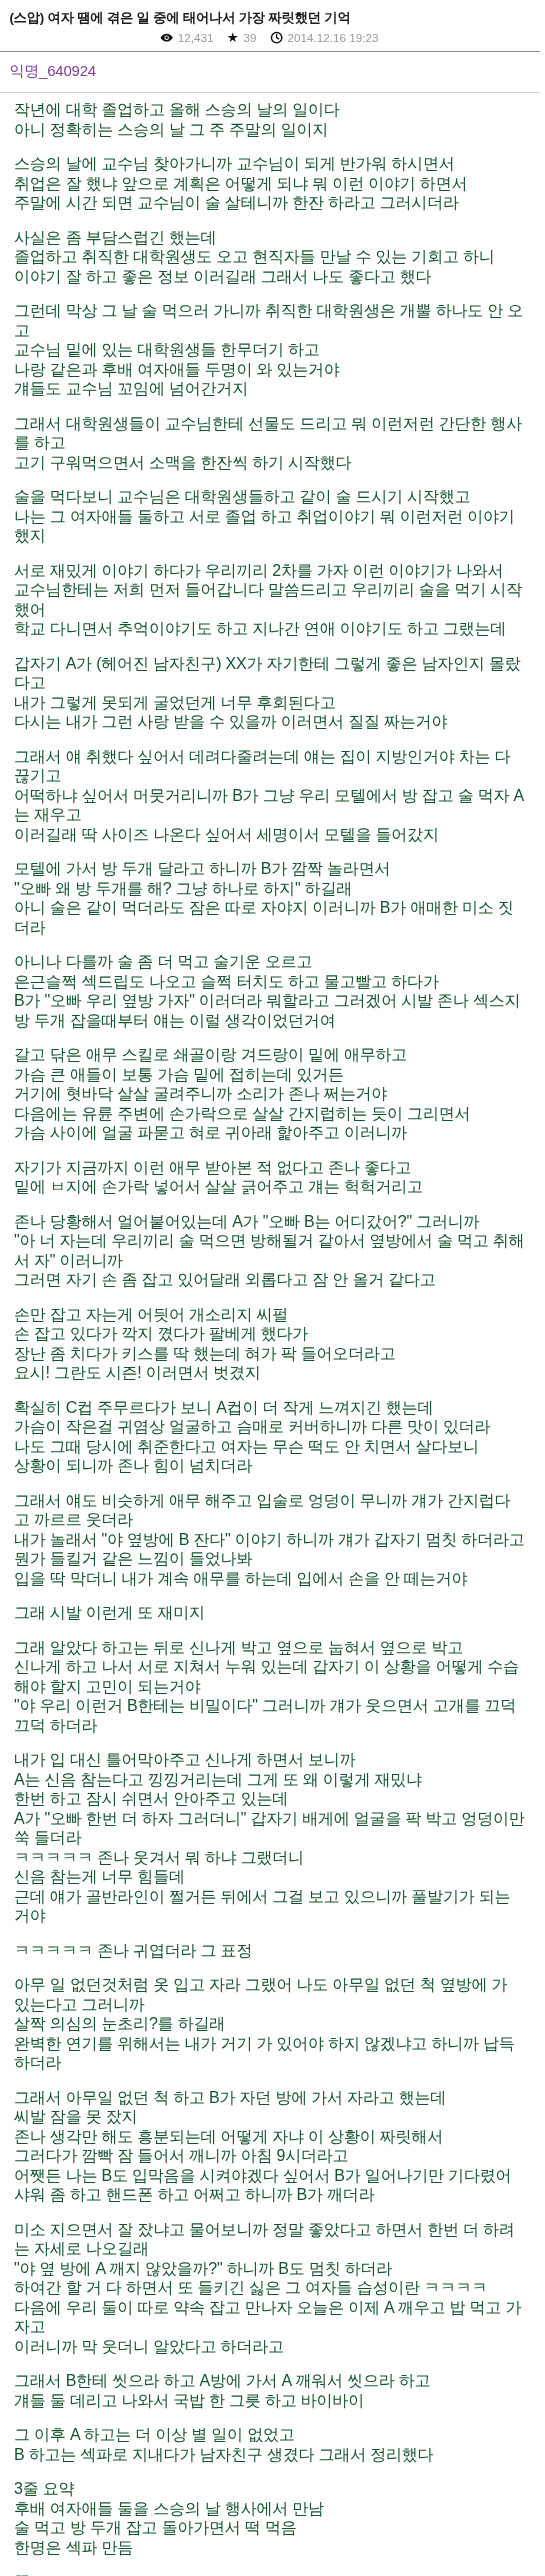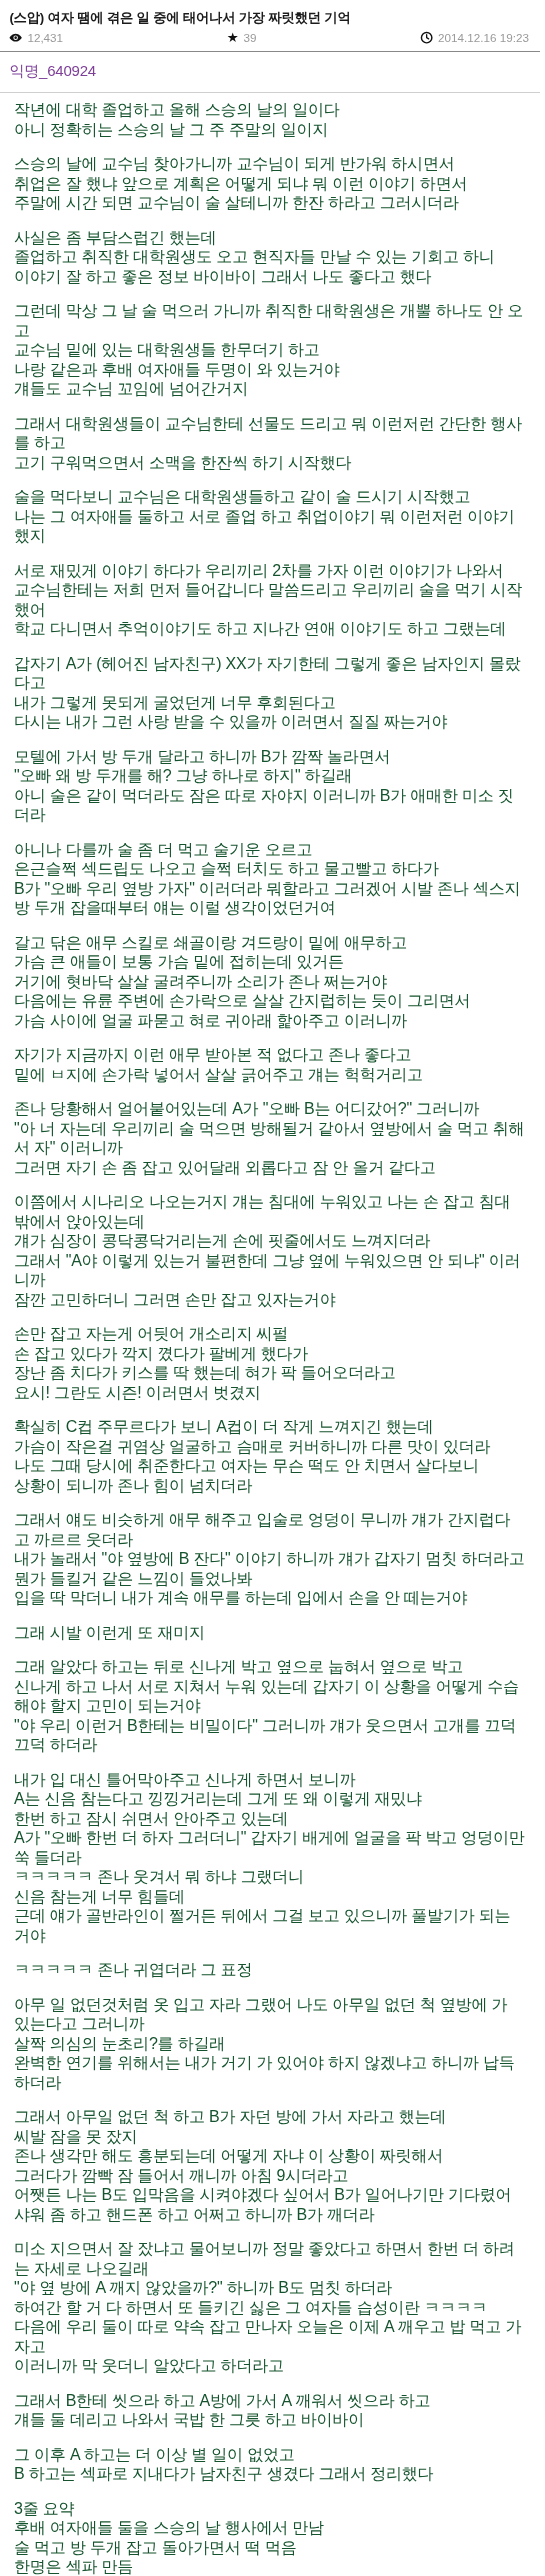--- a/index.html
+++ b/index.html
@@ -15,21 +15,21 @@
   h1.post-title {
     margin: 1.6px 0 4.7px;
     font-size: 13.3px;
     line-height: 17px;
     font-weight: 700;
     color: #1b1b1b;
     letter-spacing: -0.2px;
   }
   .meta-row {
     display: flex;
-    justify-content: space-between;
+    justify-content: center;
     align-items: center;
     gap: 7px;
     font-size: 11.7px;
     color: #9a9a9a;
     padding: 0 1.6px 6.2px 0;
   }
   .meta-item { display: flex; align-items: center; gap: 4.7px; }
   .meta-item + .meta-item { margin-left: 6.2px; }
   .icon { display: inline-flex; align-items: center; }
   .icon svg { width: 13.3px; height: 13.3px; display: block; }
@@ -94,56 +94,55 @@
   <hr class="divider light">
 
   <main class="post-body">
       <p class="para">작년에 대학 졸업하고 올해 스승의 날의 일이다
 아니 정확히는 스승의 날 그 주 주말의 일이지</p>
       <p class="para">스승의 날에 교수님 찾아가니까 교수님이 되게 반가워 하시면서
 취업은 잘 했냐 앞으로 계획은 어떻게 되냐 뭐 이런 이야기 하면서
 주말에 시간 되면 교수님이 술 살테니까 한잔 하라고 그러시더라</p>
       <p class="para">사실은 좀 부담스럽긴 했는데
 졸업하고 취직한 대학원생도 오고 현직자들 만날 수 있는 기회고 하니
-이야기 잘 하고 좋은 정보 바이바이 그래서 나도 좋다고 했다</p>
+이야기 잘 하고 좋은 정보 이러길래 그래서 나도 좋다고 했다</p>
       <p class="para">그런데 막상 그 날 술 먹으러 가니까 취직한 대학원생은 개뿔 하나도 안 오고
 교수님 밑에 있는 대학원생들 한무더기 하고
 나랑 같은과 후배 여자애들 두명이 와 있는거야
 걔들도 교수님 꼬임에 넘어간거지</p>
       <p class="para">그래서 대학원생들이 교수님한테 선물도 드리고 뭐 이런저런 간단한 행사를 하고
 고기 구워먹으면서 소맥을 한잔씩 하기 시작했다</p>
       <p class="para">술을 먹다보니 교수님은 대학원생들하고 같이 술 드시기 시작했고
 나는 그 여자애들 둘하고 서로 졸업 하고 취업이야기 뭐 이런저런 이야기 했지</p>
       <p class="para">서로 재밌게 이야기 하다가 우리끼리 2차를 가자 이런 이야기가 나와서
 교수님한테는 저희 먼저 들어갑니다 말씀드리고 우리끼리 술을 먹기 시작했어
 학교 다니면서 추억이야기도 하고 지나간 연애 이야기도 하고 그랬는데</p>
       <p class="para">갑자기 A가 (헤어진 남자친구) XX가 자기한테 그렇게 좋은 남자인지 몰랐다고
 내가 그렇게 못되게 굴었던게 너무 후회된다고
 다시는 내가 그런 사랑 받을 수 있을까 이러면서 질질 짜는거야</p>
+      <p class="para">그래서 얘 취했다 싶어서 데려다줄려는데 얘는 집이 지방인거야 차는 다 끊기고
+어떡하냐 싶어서 머뭇거리니까 B가 그냥 우리 모텔에서 방 잡고 술 먹자 A는 재우고
+이러길래 딱 사이즈 나온다 싶어서 세명이서 모텔을 들어갔지</p>
       <p class="para">모텔에 가서 방 두개 달라고 하니까 B가 깜짝 놀라면서
 "오빠 왜 방 두개를 해? 그냥 하나로 하지" 하길래
 아니 술은 같이 먹더라도 잠은 따로 자야지 이러니까 B가 애매한 미소 짓더라</p>
       <p class="para">아니나 다를까 술 좀 더 먹고 술기운 오르고
 은근슬쩍 섹드립도 나오고 슬쩍 터치도 하고 물고빨고 하다가
 B가 "오빠 우리 옆방 가자" 이러더라 뭐할라고 그러겠어 시발 존나 섹스지
 방 두개 잡을때부터 얘는 이럴 생각이었던거여</p>
       <p class="para">갈고 닦은 애무 스킬로 쇄골이랑 겨드랑이 밑에 애무하고
 가슴 큰 애들이 보통 가슴 밑에 접히는데 있거든
 거기에 혓바닥 살살 굴려주니까 소리가 존나 쩌는거야
 다음에는 유륜 주변에 손가락으로 살살 간지럽히는 듯이 그리면서
 가슴 사이에 얼굴 파묻고 혀로 귀아래 핥아주고 이러니까</p>
       <p class="para">자기가 지금까지 이런 애무 받아본 적 없다고 존나 좋다고
 밑에 ㅂ지에 손가락 넣어서 살살 긁어주고 걔는 헉헉거리고</p>
       <p class="para">존나 당황해서 얼어붙어있는데 A가 "오빠 B는 어디갔어?" 그러니까
 "아 너 자는데 우리끼리 술 먹으면 방해될거 같아서 옆방에서 술 먹고 취해서 자" 이러니까
 그러면 자기 손 좀 잡고 있어달래 외롭다고 잠 안 올거 같다고</p>
-      <p class="para">이쯤에서 시나리오 나오는거지 걔는 침대에 누워있고 나는 손 잡고 침대 밖에서 앉아있는데
-걔가 심장이 콩닥콩닥거리는게 손에 핏줄에서도 느껴지더라
-그래서 "A야 이렇게 있는거 불편한데 그냥 옆에 누워있으면 안 되냐" 이러니까
-잠깐 고민하더니 그러면 손만 잡고 있자는거야</p>
       <p class="para">손만 잡고 자는게 어딋어 개소리지 씨펄
 손 잡고 있다가 깍지 꼈다가 팔베게 했다가
 장난 좀 치다가 키스를 딱 했는데 혀가 팍 들어오더라고
 요시! 그란도 시즌! 이러면서 벗겼지</p>
       <p class="para">확실히 C컵 주무르다가 보니 A컵이 더 작게 느껴지긴 했는데
 가슴이 작은걸 귀염상 얼굴하고 슴매로 커버하니까 다른 맛이 있더라
 나도 그때 당시에 취준한다고 여자는 무슨 떡도 안 치면서 살다보니
 상황이 되니까 존나 힘이 넘치더라</p>
       <p class="para">그래서 얘도 비슷하게 애무 해주고 입술로 엉덩이 무니까 걔가 간지럽다고 까르르 웃더라
 내가 놀래서 "야 옆방에 B 잔다" 이야기 하니까 걔가 갑자기 멈칫 하더라고

